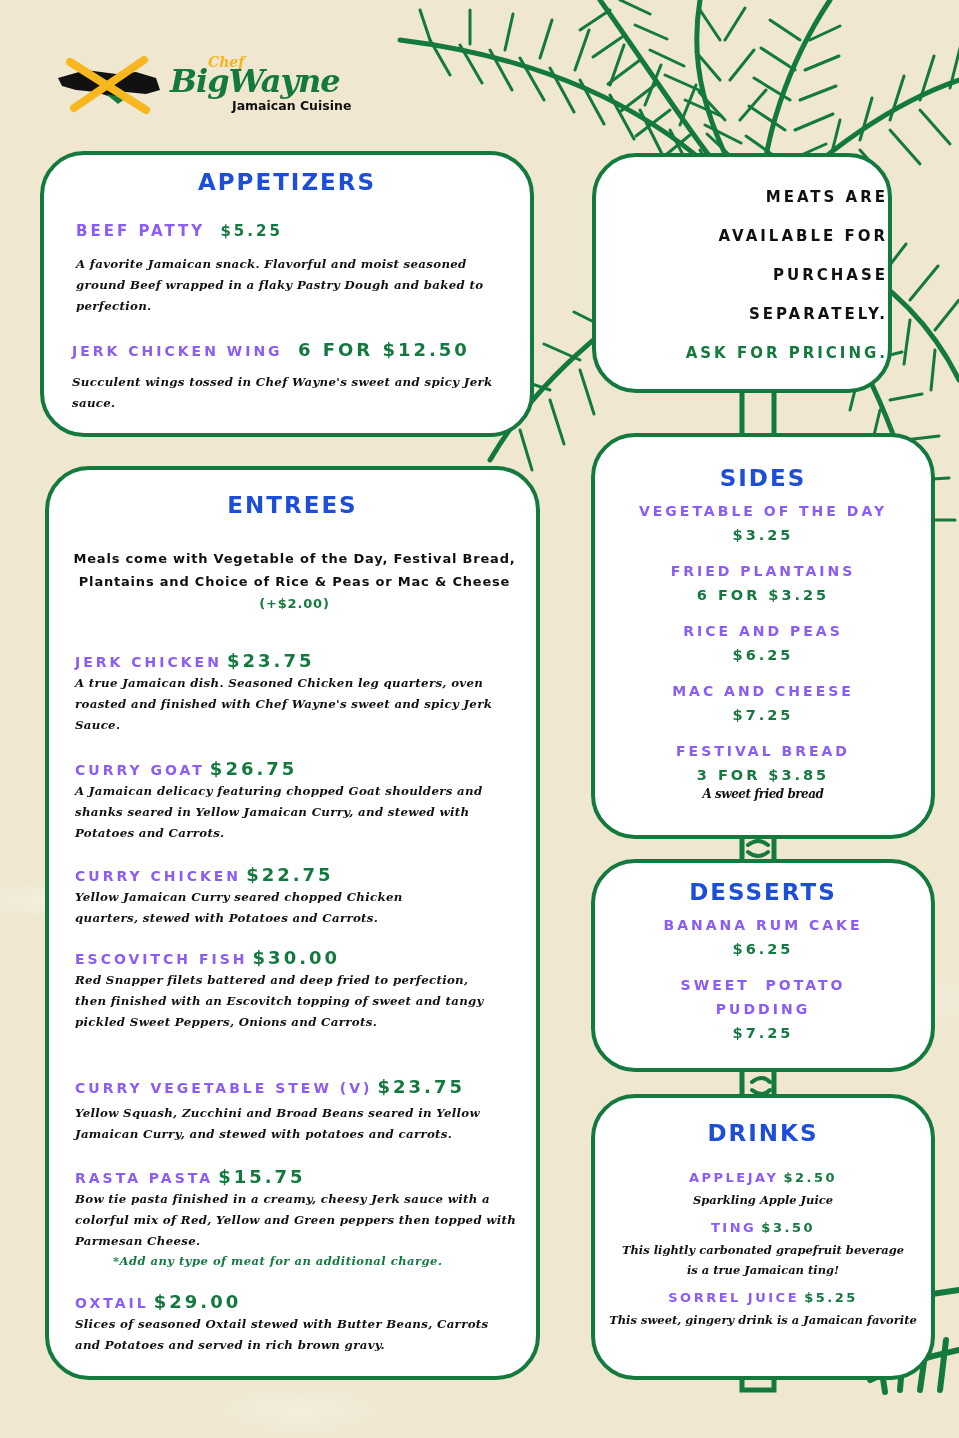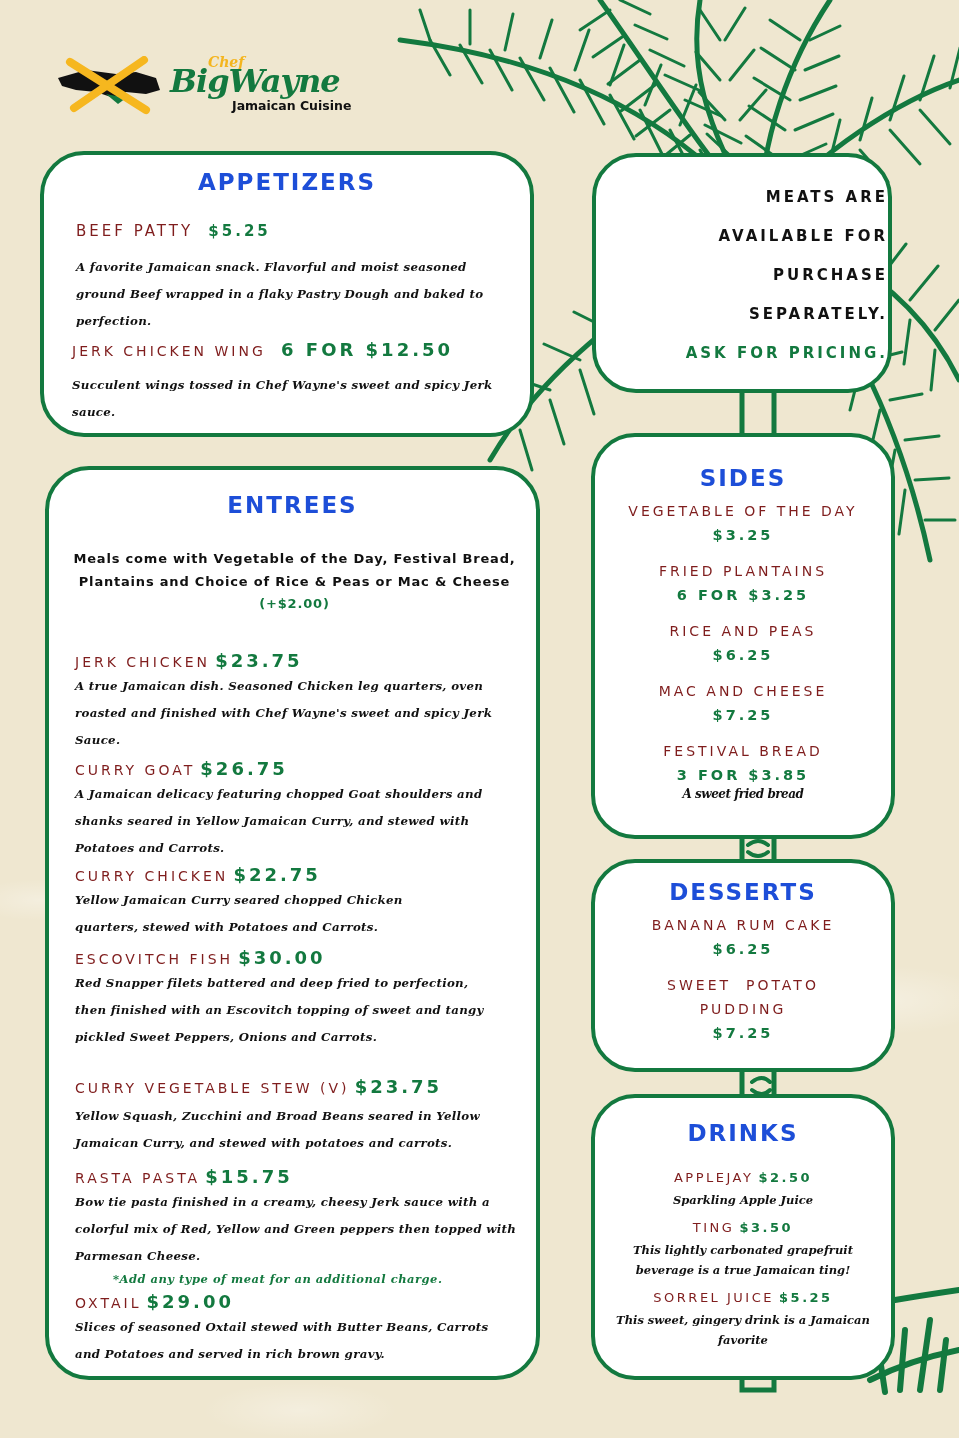--- a/index.html
+++ b/index.html
@@ -35,38 +35,38 @@
   .sec-title {
     font-family: "DejaVu Sans", sans-serif;
     font-weight: bold;
     color: #1d4ed8;
     font-size: 23px;
     letter-spacing: 2px;
     text-align: center;
   }
   .iname {
     font-family: "DejaVu Sans", sans-serif;
-    font-weight: normal;
+    font-weight: bold;
     font-size: 14px;
     letter-spacing: 3px;
-    color: #7f1d1d;
+    color: #8b5cf6;
   }
   .price {
     font-family: "DejaVu Sans", sans-serif;
     font-weight: bold;
     font-size: 18px;
     letter-spacing: 3px;
     color: #13793f;
   }
   .desc {
     font-family: "DejaVu Serif", serif;
     font-style: italic;
     font-weight: bold;
     font-size: 11.8px;
-    line-height: 27px;
+    line-height: 21px;
     letter-spacing: 0.3px;
     color: #111;
   }
   .note {
     font-family: "DejaVu Serif", serif;
     font-style: italic;
     font-weight: bold;
     font-size: 11.5px;
     color: #13793f;
     letter-spacing: 0.5px;
@@ -83,21 +83,21 @@
   #meats .line.green { color: #13793f; }
 
   
   #entrees { left: 45px; top: 466px; width: 495px; height: 914px; }
   #entrees .sec-title { position: absolute; left: 0; right: 0; top: 22px; }
   #entrees .intro { position: absolute; left: 22px; right: 18px; top: 78px; text-align: center; font-family: "DejaVu Sans", sans-serif; font-weight: bold; font-size: 13px; line-height: 22.5px; letter-spacing: 0.8px; }
   #entrees .intro .green { color: #13793f; }
   #entrees .item { position: absolute; left: 26px; right: 18px; }
 
   
-  .rbox { left: 591px; width: 304px; text-align: center; }
+  .rbox { left: 591px; width: 344px; text-align: center; }
   #sides { top: 433px; height: 406px; }
   #desserts { top: 859px; height: 213px; }
   #drinks { top: 1094px; height: 286px; }
   .rbox .sec-title { margin-top: 26px; }
   .rbox .iname { font-size: 14px; letter-spacing: 3px; line-height: 24px; }
   .rbox .price { font-size: 14.5px; letter-spacing: 3px; line-height: 24px; }
   #sides .sec-title { margin-top: 28px; margin-bottom: 8px; }
   #sides .sitem { margin-bottom: 12px; }
   #sides .tagline { font-family: "DejaVu Serif", serif; font-style: italic; font-weight: bold; font-size: 12px; letter-spacing: -0.5px; }
   #desserts .sec-title { margin-top: 16px; margin-bottom: 8px; }

